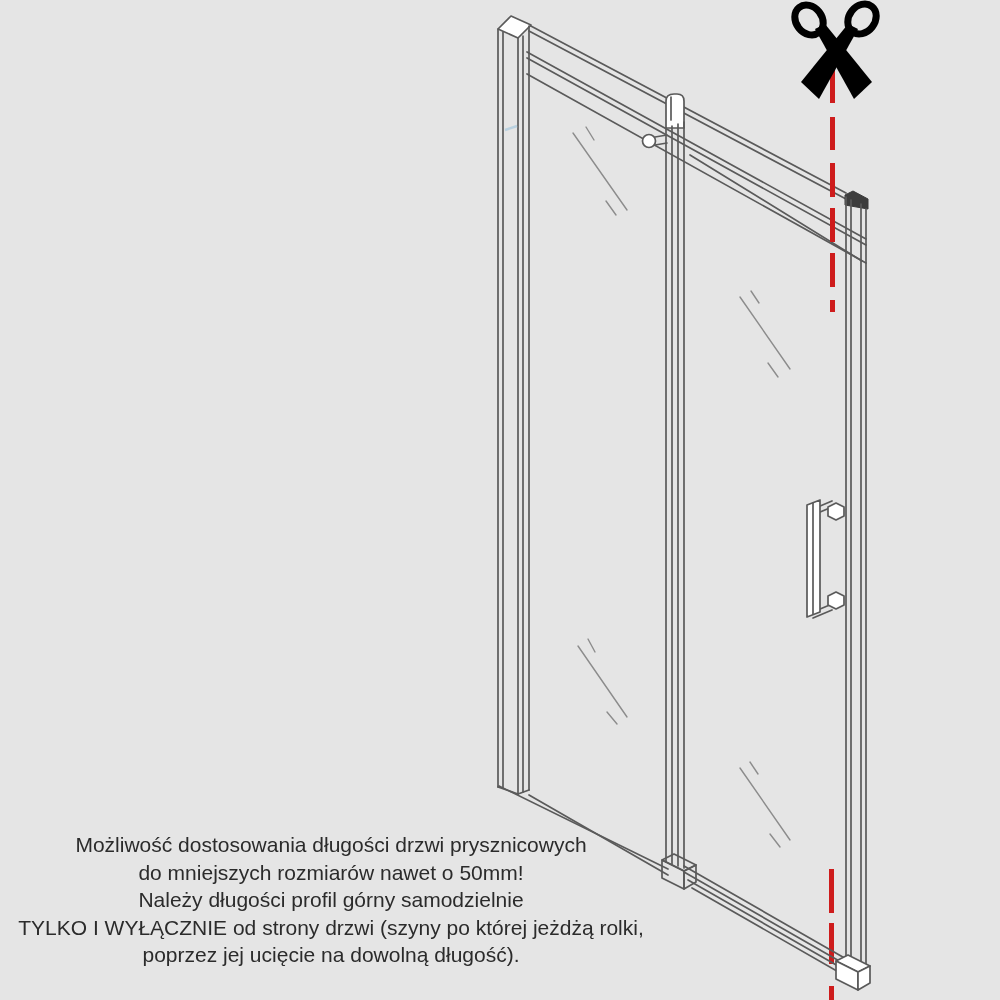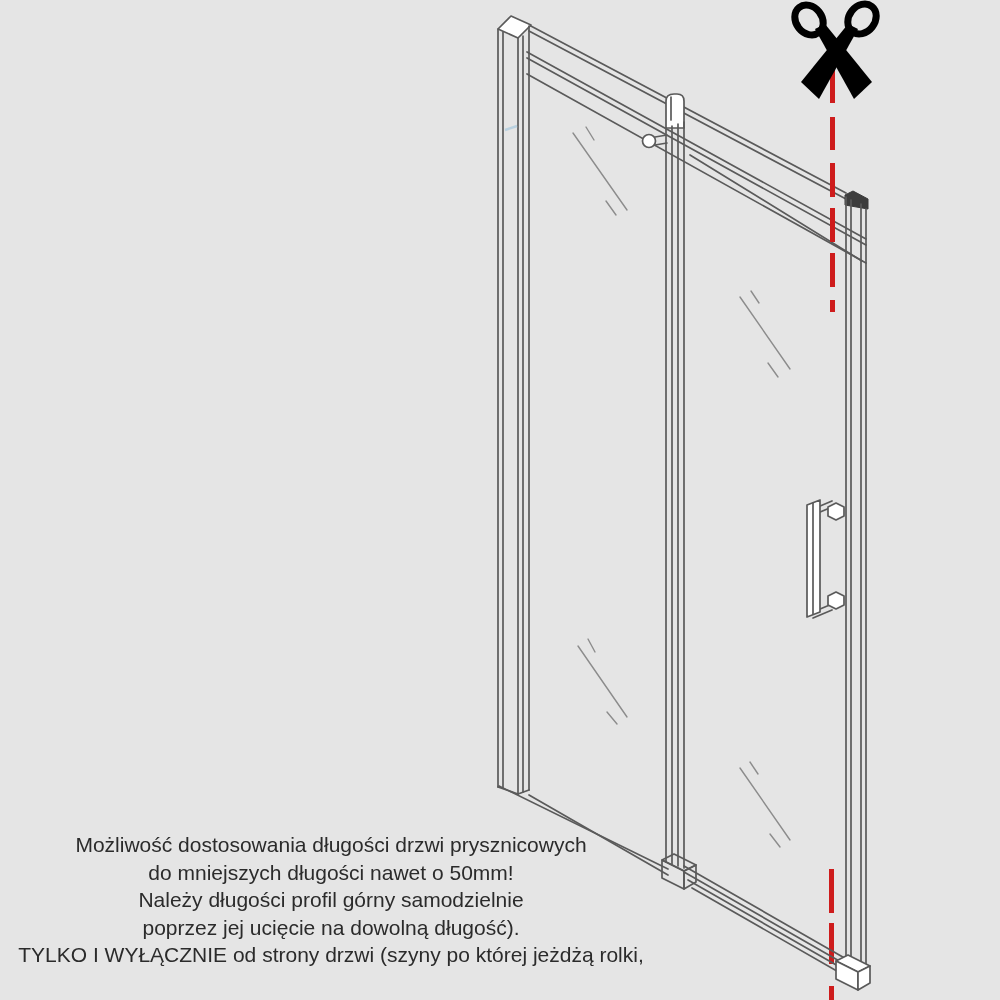--- a/index.html
+++ b/index.html
@@ -96,19 +96,19 @@
       <line x1="750" y1="762" x2="758" y2="774" class="shine"></line>
       <line x1="770" y1="834" x2="780" y2="847" class="shine"></line>
       <polygon points="815,29 825,24 872,82 854,99" class="black"></polygon>
       <polygon points="858,29 848,24 801,82 819,99" class="black"></polygon>
       <ellipse cx="809" cy="20" rx="13" ry="16" transform="rotate(-38 809 20)" class="loop"></ellipse>
       <ellipse cx="862" cy="19" rx="13" ry="16" transform="rotate(38 862 19)" class="loop"></ellipse>
     </svg>
 
   <div id="instructions">
     <div>Możliwość dostosowania długości drzwi prysznicowych</div>
-    <div>do mniejszych długości nawet o 50mm!</div>
+    <div>do mniejszych rozmiarów nawet o 50mm!</div>
     <div>Należy długości profil górny samodzielnie</div>
+    <div>TYLKO I WYŁĄCZNIE od strony drzwi (szyny po której jeżdżą rolki,</div>
     <div>poprzez jej ucięcie na dowolną długość).</div>
-    <div>TYLKO I WYŁĄCZNIE od strony drzwi (szyny po której jeżdżą rolki,</div>
   </div>
 
 </div>
 
 </body></html>

